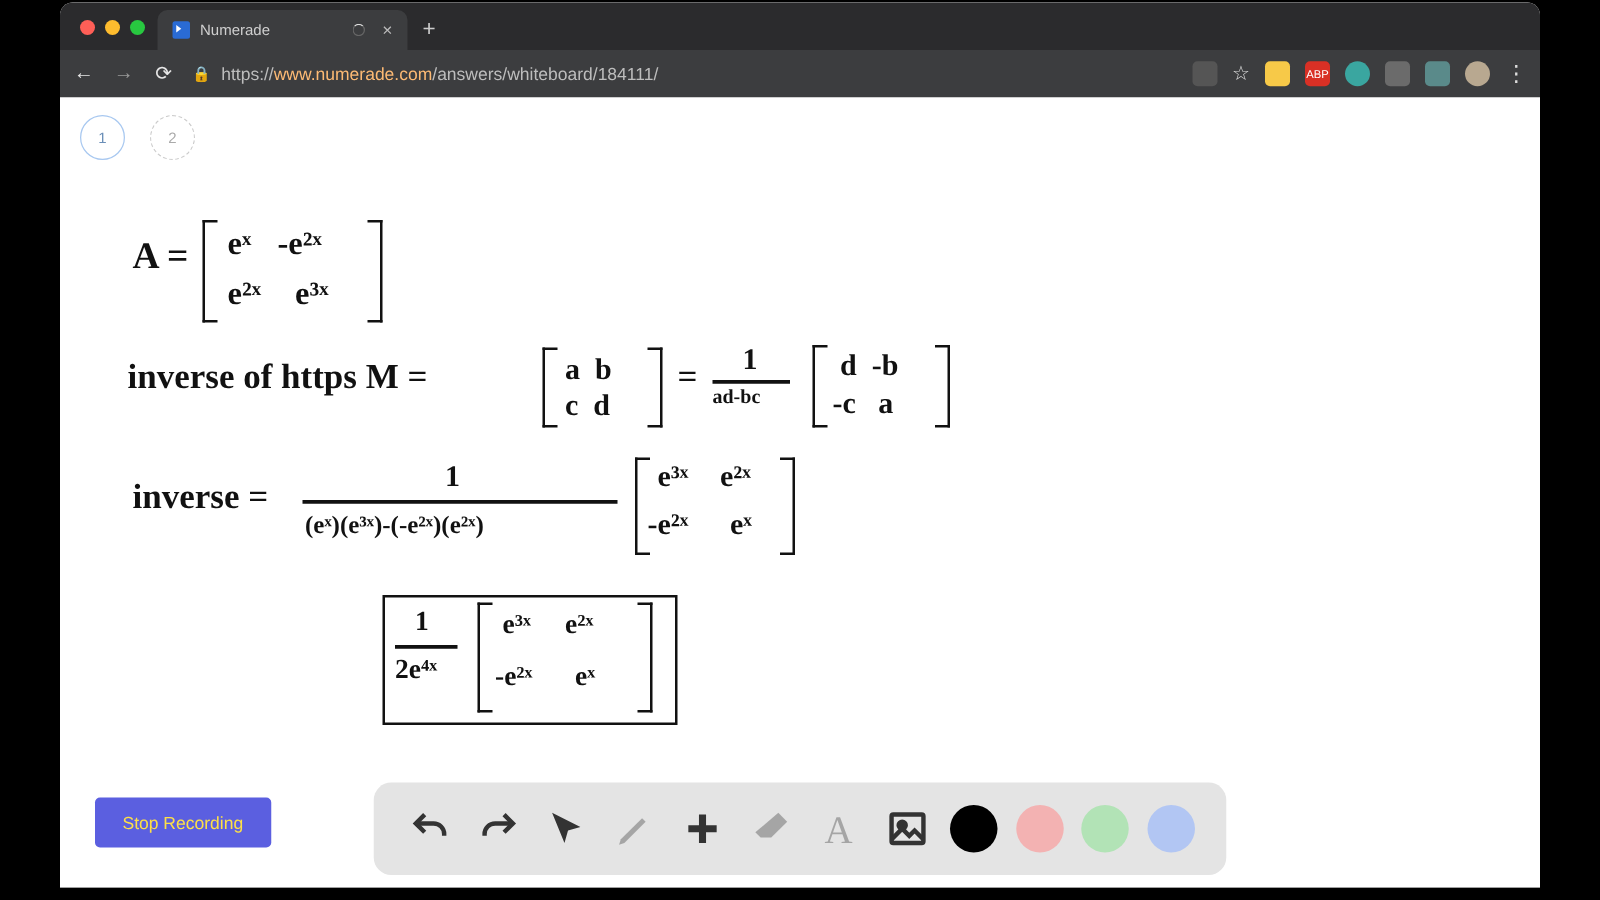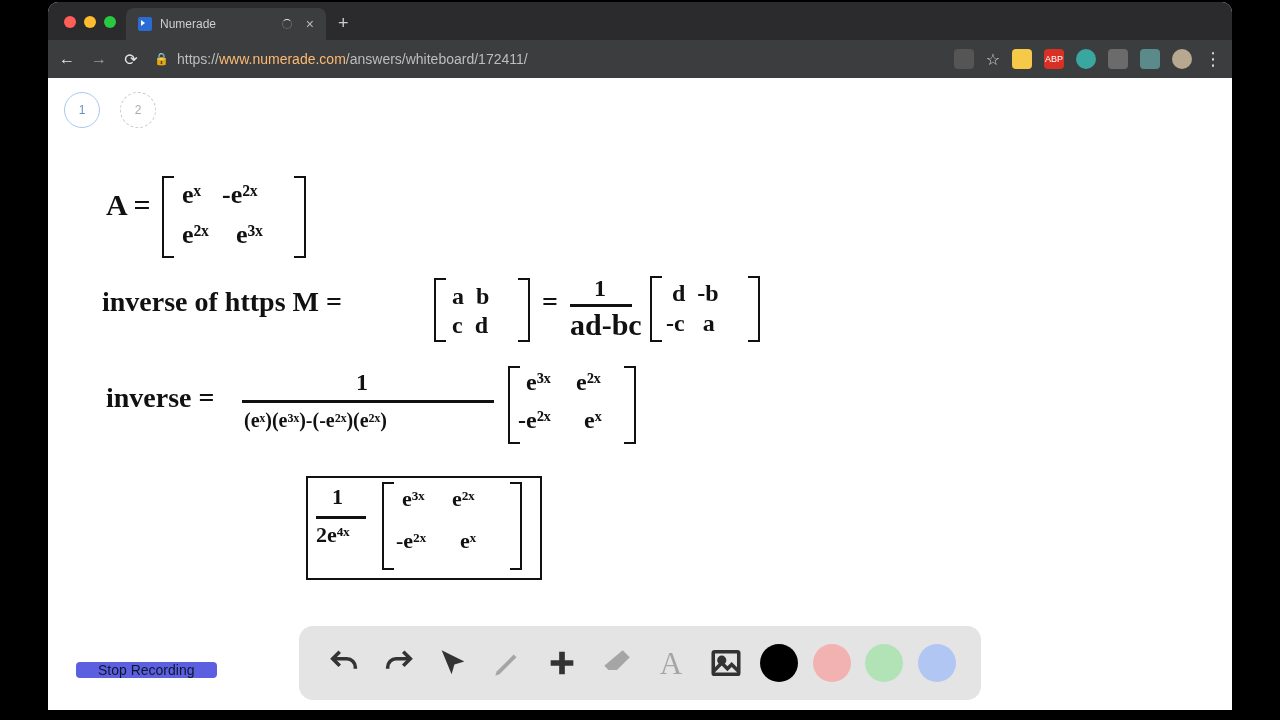--- a/index.html
+++ b/index.html
@@ -24,21 +24,21 @@
   .lock { color:#bdbdbd; font-size:12px;}
   .url-host { color:#fdba74; }
   .ext-icons { display:flex; gap:12px; align-items:center; }
   .ext { width:20px; height:20px; border-radius:4px; }
   .content { flex:1; background:#fff; position:relative; overflow:hidden;}
   .page-tabs { position:absolute; top:14px; left:16px; display:flex; gap:20px;}
   .page-tab { width:36px; height:36px; border-radius:50%; border:1.5px solid #a8c8f0; display:flex; align-items:center; justify-content:center; font-size:12px; color:#6b8fb8; cursor:pointer; background:#fff;}
   .page-tab.dashed { border-style:dashed; border-color:#ccc; color:#aaa;}
   .whiteboard { position:absolute; inset:0; }
   .hand { font-family: 'Comic Sans MS', 'Segoe Script', cursive; font-weight:600; color:#111; position:absolute; white-space:pre; line-height:1;}
-  .stop-btn { position:absolute; left:28px; bottom:32px; background:#5b5fe0; color:#0f172a; border:none; padding:0 22px; font-size:14px; border-radius:4px; cursor:pointer;}
+  .stop-btn { position:absolute; left:28px; bottom:32px; background:#5b5fe0; color:#fde047; border:none; padding:12px 22px; font-size:14px; border-radius:4px; cursor:pointer;}
   .toolbar { position:absolute; left:50%; transform:translateX(-50%); bottom:10px; width:682px; height:74px; background:#e4e4e4; border-radius:14px; display:flex; align-items:center; justify-content:space-around; padding:0 18px;}
   .tool { width:40px; height:40px; display:flex; align-items:center; justify-content:center; cursor:pointer; color:#333;}
   .tool svg { width:34px; height:34px; }
   .tool.dim svg { opacity:0.35; }
   .swatch { width:38px; height:38px; border-radius:50%; cursor:pointer;}
   .bracket { position:absolute; border:2.5px solid #111; border-right:none; width:12px;}
   .bracket.r { border-right:2.5px solid #111; border-left:none;}
   .boxed { position:absolute; border:2.5px solid #111;}
   .frac-line { position:absolute; height:2.5px; background:#111;}
 </style>
@@ -62,21 +62,21 @@
     <div class="new-tab">+</div>
   </div>
 
   <div class="addr-bar">
     <span class="nav-btn active">←</span>
     <span class="nav-btn">→</span>
     <span class="nav-btn active">⟳</span>
     <div class="url-area">
       <span class="lock">🔒</span>
       <span>
-        <span>https://</span><span class="url-host">www.numerade.com</span><span>/answers/whiteboard/172411/</span>
+        <span>https://</span><span class="url-host">www.numerade.com</span><span>/answers/whiteboard/184111/</span>
       </span>
     </div>
     <div class="ext-icons">
       <div class="ext" style="background:#555"></div>
       <span style="color:#ddd;font-size:16px">☆</span>
       <div class="ext" style="background:#f7c948"></div>
       <div class="ext" style="background:#d93025;color:#fff;font-size:9px;display:flex;align-items:center;justify-content:center">ABP</div>
       <div class="ext" style="background:#3aa6a0;border-radius:50%"></div>
       <div class="ext" style="background:#6b6b6b"></div>
       <div class="ext" style="background:#5a8a8a"></div>
@@ -103,21 +103,21 @@
       <div class="bracket r" style="left:246px;top:98px;height:82px"></div>
 
       <span class="hand" style="left:54px;top:210px;font-size:28px">inverse of https M =</span>
       <div class="bracket" style="left:386px;top:200px;height:64px"></div>
       <span class="hand" style="left:404px;top:204px;font-size:24px;line-height:1.2">a  b
 c  d</span>
       <div class="bracket r" style="left:470px;top:200px;height:64px"></div>
       <span class="hand" style="left:494px;top:210px;font-size:28px">=</span>
       <span class="hand" style="left:546px;top:198px;font-size:24px">1</span>
       <div class="frac-line" style="left:522px;top:226px;width:62px"></div>
-      <span class="hand" style="left:522px;top:232px;font-size:30px">ad-bc</span>
+      <span class="hand" style="left:522px;top:232px;font-size:16px">ad-bc</span>
       <div class="bracket" style="left:602px;top:198px;height:66px"></div>
       <span class="hand" style="left:618px;top:200px;font-size:24px;line-height:1.25"> d  -b
 -c   a</span>
       <div class="bracket r" style="left:700px;top:198px;height:66px"></div>
 
       <span class="hand" style="left:58px;top:306px;font-size:28px">inverse =</span>
       <span class="hand" style="left:308px;top:292px;font-size:24px">1</span>
       <div class="frac-line" style="left:194px;top:322px;width:252px"></div>
       <span class="hand" style="left:196px;top:332px;font-size:20px">(eˣ)(e³ˣ)-(-e²ˣ)(e²ˣ)</span>
       <div class="bracket" style="left:460px;top:288px;height:78px"></div>

